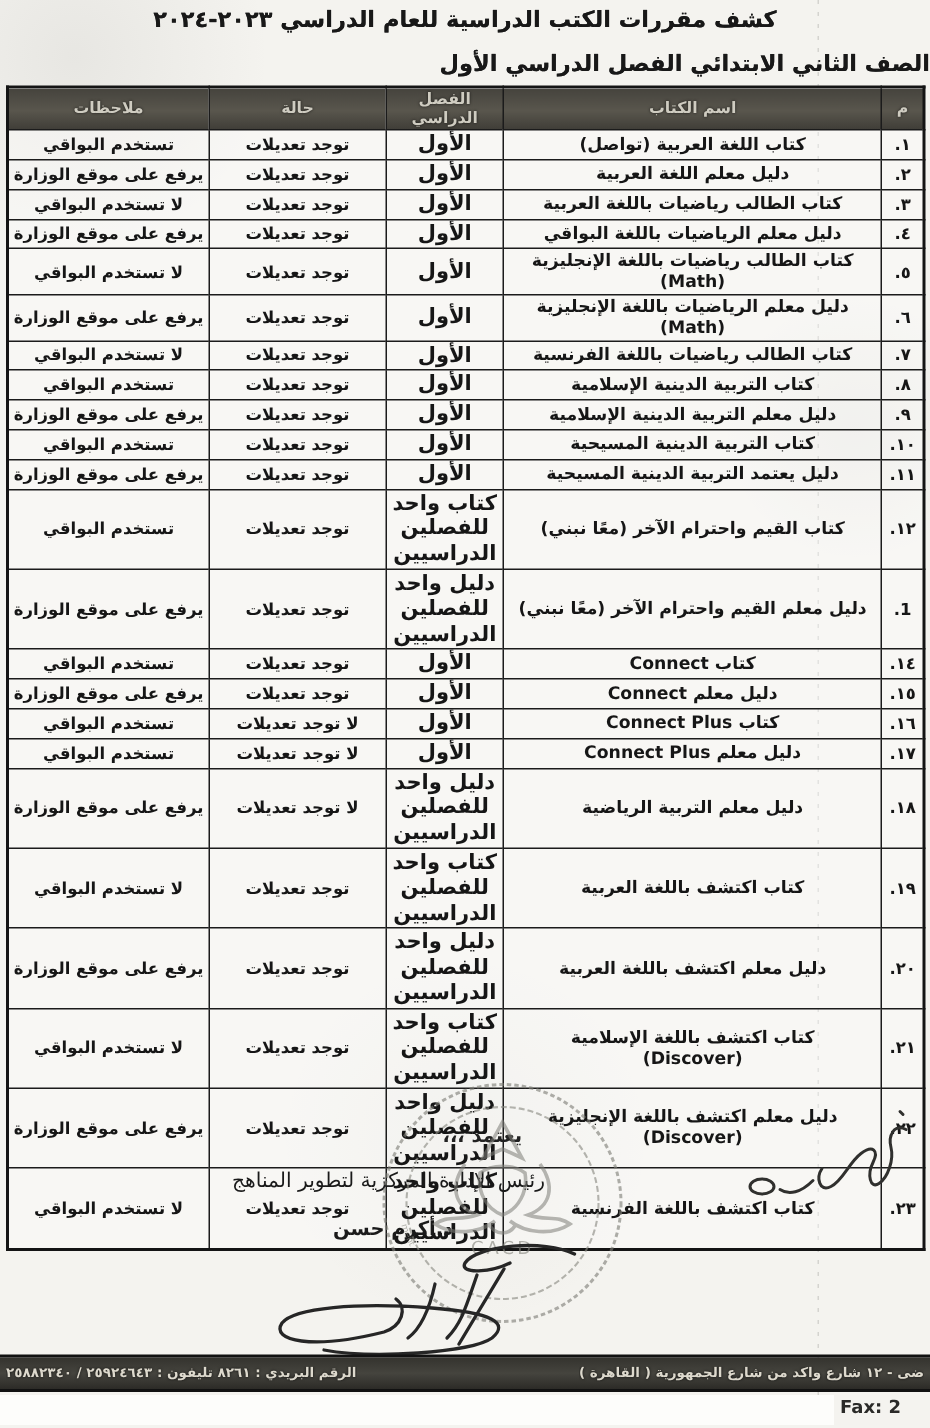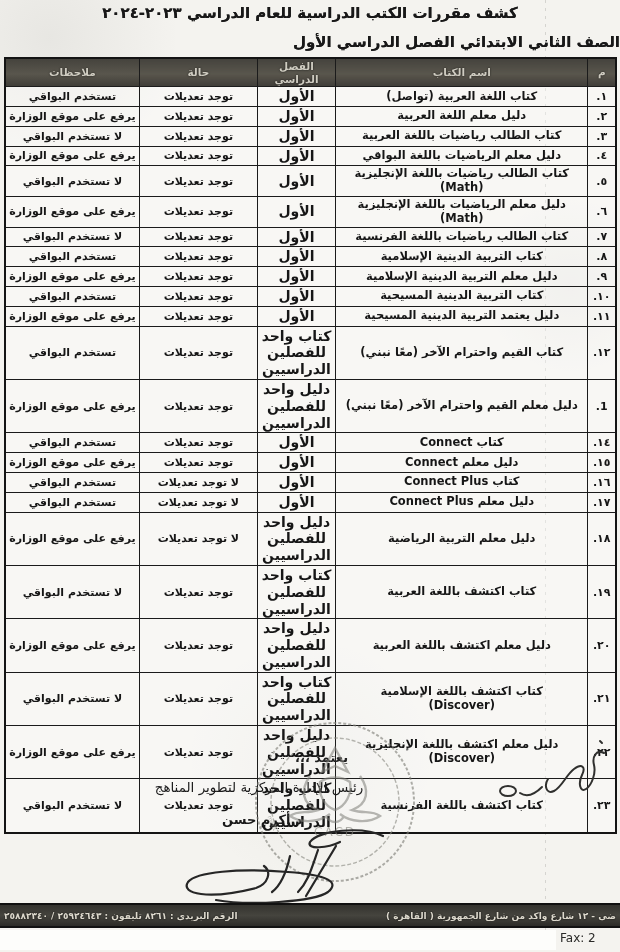--- a/index.html
+++ b/index.html
@@ -73,21 +73,21 @@
   .footer-bar{
     position:absolute;top:903px;left:0;right:0;height:25px;
     background:linear-gradient(#34332e,#45443e 50%,#2c2b27);
     border-top:2px solid #111;border-bottom:2px solid #111;
     display:flex;align-items:center;justify-content:space-between;
     padding:0 4px;box-sizing:border-box;
     color:#ddd9cd;font-size:9px;font-weight:bold;white-space:nowrap;
   }
   .footer-bar span{text-shadow:0 0 2px rgba(0,0,0,.8);overflow:hidden;}
   .white-box{position:absolute;top:930px;left:0;width:556px;height:20px;background:#fdfdfb;}
-  .fax{position:absolute;top:931px;left:560px;font-size:12px;font-weight:normal;color:#2a2a28;direction:ltr;white-space:nowrap;}
+  .fax{position:absolute;top:931px;left:560px;font-size:12px;font-weight:bold;color:#2a2a28;direction:ltr;white-space:nowrap;}
 </style>
 </head>
 <body>
 
 <div id="page">
 
   <div class="crease"></div>
 
   <div id="title1" class="title">كشف مقررات الكتب الدراسية للعام الدراسي ٢٠٢٣-٢٠٢٤</div>
   <div id="title2" class="title">الصف الثاني الابتدائي الفصل الدراسي الأول</div>

